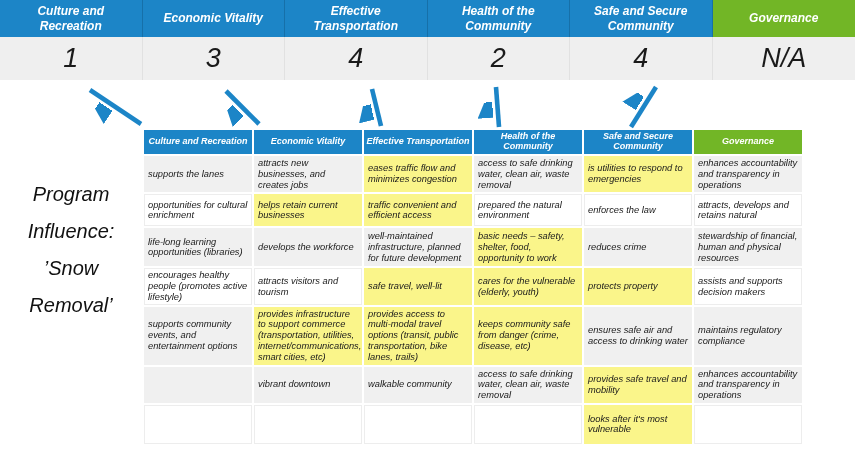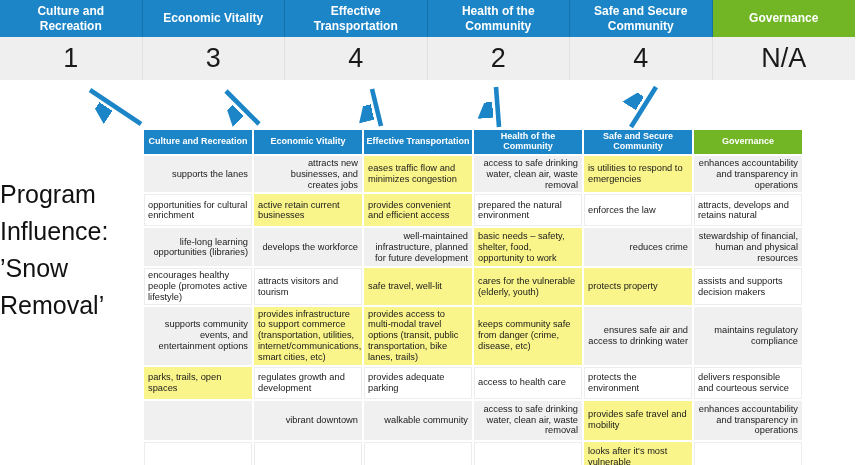--- a/index.html
+++ b/index.html
@@ -9,20 +9,21 @@
     --band-gray:#EFEFEF;
     --row-gray:#F0F0F0;
     --arrow-blue:#1C85C7;
   }
   *{margin:0;padding:0;box-sizing:border-box;}
   html,body{background:#888;}
   body{font-family:"Liberation Sans","DejaVu Sans",sans-serif;}
   .slide{
     position:relative;width:859px;height:465px;background:#fff;overflow:hidden;
     margin:0 auto;
+    font-style:italic;
   }
 
   
   .summary-band{position:absolute;left:0;top:0;width:855px;height:80px;display:flex;}
   .summary-column{flex:1 1 0;display:flex;flex-direction:column;min-width:0;}
   .category-header{
     height:37px;background:var(--header-blue);color:#fff;font-weight:bold;
     font-size:12px;line-height:1.2;display:flex;align-items:center;justify-content:center;
     text-align:center;padding:0 10px;border-right:1px solid #1670A9;
   }
@@ -34,40 +35,40 @@
   }
   .summary-column:last-child .category-score{border-right:none;}
 
   
   .arrows-layer{position:absolute;left:0;top:78px;width:859px;height:52px;}
   .arrows-layer line{stroke:var(--arrow-blue);stroke-width:4.6;}
   .arrows-layer path{fill:var(--arrow-blue);}
 
   
   .program-label{
-    position:absolute;left:0;top:176px;width:142px;
-    font-size:25px;line-height:37px;color:#111;white-space:pre-line;
+    position:absolute;left:0;top:176px;width:142px;text-align:center;
+    font-size:20px;line-height:37px;color:#111;white-space:pre-line;
   }
 
   
   .matrix-wrap{position:absolute;left:142px;top:128px;width:664px;}
   table.matrix{
     width:662px;table-layout:fixed;border-collapse:separate;border-spacing:2px;
     font-size:9.3px;line-height:1.16;color:#1a1a1a;
   }
   table.matrix th{
     background:var(--header-blue);color:#fff;font-weight:bold;font-size:9px;
     line-height:1.1;height:24px;text-align:center;vertical-align:middle;padding:1px 2px;
   }
   table.matrix th.green{background:var(--header-green);}
   table.matrix td{
     vertical-align:middle;padding:2px 4px;background:#fff;
     box-shadow:inset 0 0 0 1px #EDEDED;
   }
-  table.matrix td.shade{background:var(--row-gray);box-shadow:none;text-align:right;}
+  table.matrix td.shade{background:var(--row-gray);box-shadow:none;}
   table.matrix td.hl{background:var(--highlight-yellow);box-shadow:none;}
   tbody tr:nth-child(1) td{height:36px;}
   tbody tr:nth-child(2) td{height:32px;}
   tbody tr:nth-child(3) td{height:38px;}
   tbody tr:nth-child(4) td{height:30px;}
   tbody tr:nth-child(5) td{height:52px;}
   tbody tr:nth-child(6) td{height:32px;}
   tbody tr:nth-child(7) td{height:39px;}
   tbody tr:nth-child(8) td{height:30px;}
 </style>
@@ -137,22 +138,22 @@
           <tr>
             <td class="shade">supports the lanes</td>
             <td class="shade">attracts new businesses, and creates jobs</td>
             <td class="hl">eases traffic flow and minimizes congestion</td>
             <td class="shade">access to safe drinking water, clean air, waste removal</td>
             <td class="hl">is utilities to respond to emergencies</td>
             <td class="shade">enhances accountability and transparency in operations</td>
           </tr>
           <tr>
             <td class="">opportunities for cultural enrichment</td>
-            <td class="hl">active retain current businesses</td>
-            <td class="hl">provides convenient and efficient access</td>
+            <td class="hl">helps retain current businesses</td>
+            <td class="hl">traffic convenient and efficient access</td>
             <td class="">prepared the natural environment</td>
             <td class="">enforces the law</td>
             <td class="">attracts, develops and retains natural</td>
           </tr>
           <tr>
             <td class="shade">life-long learning opportunities (libraries)</td>
             <td class="shade">develops the workforce</td>
             <td class="shade">well-maintained infrastructure, planned for future development</td>
             <td class="hl">basic needs – safety, shelter, food, opportunity to work</td>
             <td class="shade">reduces crime</td>
@@ -168,28 +169,20 @@
           </tr>
           <tr>
             <td class="shade">supports community events, and entertainment options</td>
             <td class="hl">provides infrastructure to support commerce (transportation, utilities, internet/communications, smart cities, etc)</td>
             <td class="hl">provides access to multi-modal travel options (transit, public transportation, bike lanes, trails)</td>
             <td class="hl">keeps community safe from danger (crime, disease, etc)</td>
             <td class="shade">ensures safe air and access to drinking water</td>
             <td class="shade">maintains regulatory compliance</td>
           </tr>
           <tr>
-            <td class="hl">parks, trails, open spaces</td>
-            <td class="">regulates growth and development</td>
-            <td class="">provides adequate parking</td>
-            <td class="">access to health care</td>
-            <td class="">protects the environment</td>
-            <td class="">delivers responsible and courteous service</td>
-          </tr>
-          <tr>
             <td class="shade"></td>
             <td class="shade">vibrant downtown</td>
             <td class="shade">walkable community</td>
             <td class="shade">access to safe drinking water, clean air, waste removal</td>
             <td class="hl">provides safe travel and mobility</td>
             <td class="shade">enhances accountability and transparency in operations</td>
           </tr>
           <tr>
             <td class=""></td>
             <td class=""></td>

